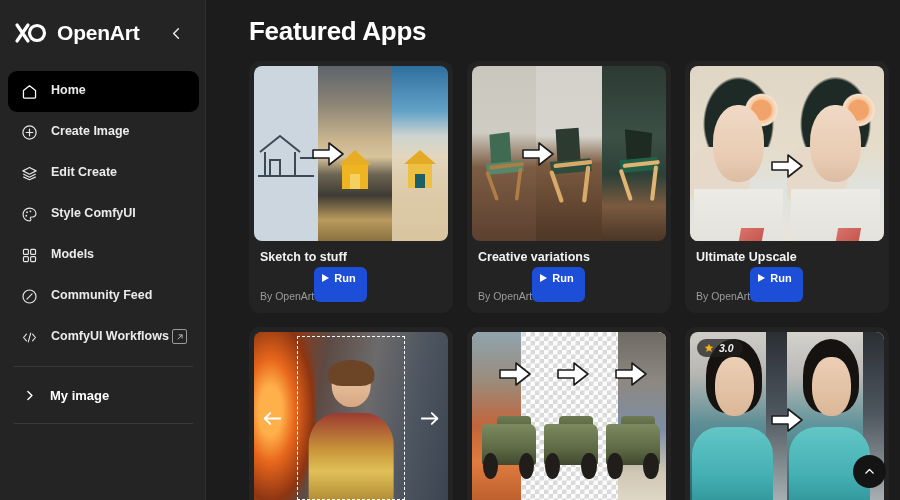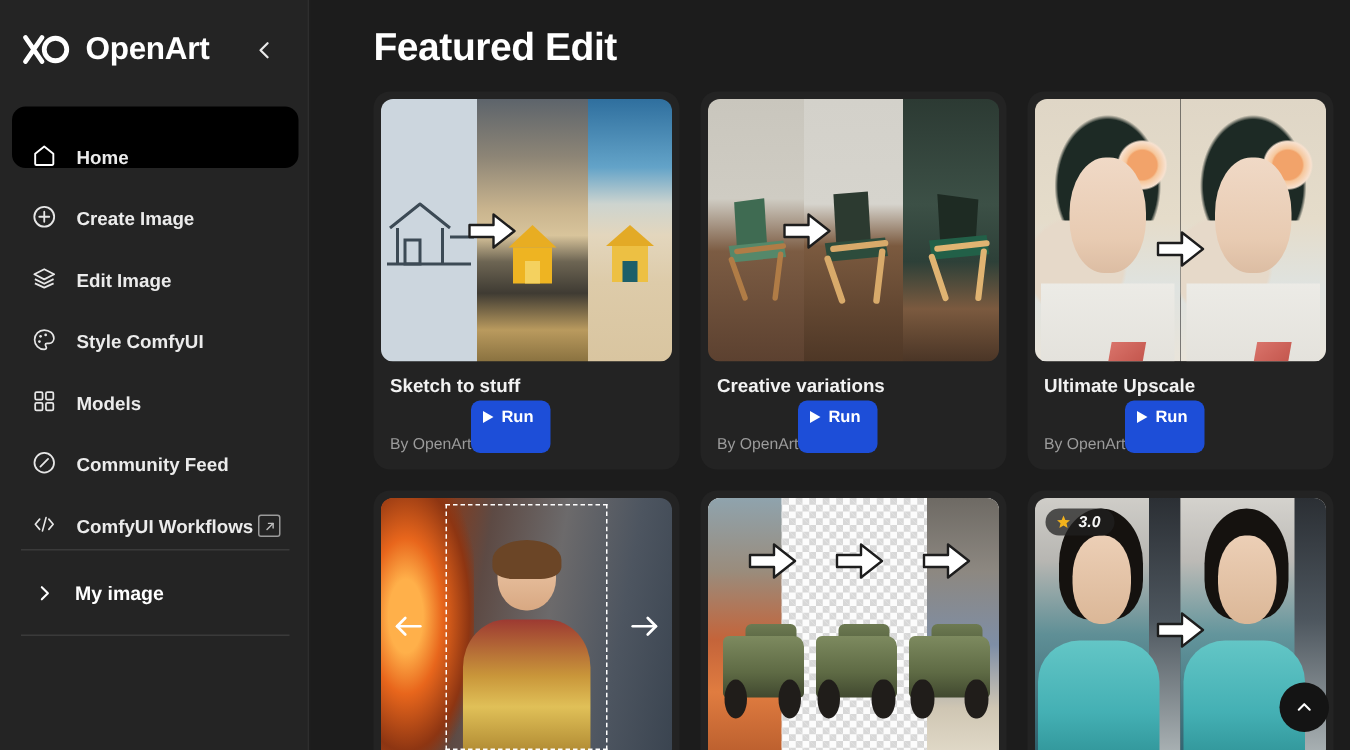--- a/index.html
+++ b/index.html
@@ -29,22 +29,22 @@
     color: #fff; font-size: 21px; font-weight: bold; letter-spacing: -0.2px;
     flex: 1;
   }
   .collapse-btn {
     width: 22px; height: 22px; display: flex; align-items: center; justify-content: center;
     color: #e8e8e8; margin-right: 6px;
   }
 
   .nav { display: flex; flex-direction: column; padding-top: 5px; }
   .nav-item {
-    height: 41px; display: flex; align-items: flex-end;
-    gap: 13px; padding: 0 13px; border-radius: 9px;
+    height: 41px; display: flex; align-items: flex-start;
+    gap: 13px; padding: 12px 13px; border-radius: 9px;
     color: #ebebeb; font-size: 12.5px; font-weight: bold;
     position: relative;
   }
   .nav-item.active { background: #000000; }
   .nav-ico { width: 17px; height: 17px; flex: 0 0 17px; display:flex; align-items:center; justify-content:center; }
   .nav-label { white-space: nowrap; }
   .ext-box {
     position: absolute; right: 12px; width: 15px; height: 15px;
     border: 1px solid #9a9a9a; border-radius: 2px;
     display: flex; align-items: center; justify-content: center;
@@ -324,21 +324,21 @@
       </div>
 
       <div class="nav-item">
         <span class="nav-ico">
           <svg viewBox="0 0 18 18" width="17" height="17">
             <path d="M9 2.6 L16 6.2 L9 9.8 L2 6.2 Z" stroke="#e6e6e6" stroke-width="1.25" fill="none" stroke-linejoin="round"></path>
             <path d="M2.4 9.6 L9 12.9 L15.6 9.6" stroke="#e6e6e6" stroke-width="1.25" fill="none" stroke-linejoin="round"></path>
             <path d="M2.4 12.6 L9 15.6 L15.6 12.6" stroke="#e6e6e6" stroke-width="1.25" fill="none" stroke-linejoin="round"></path>
           </svg>
         </span>
-        <span class="nav-label">Edit Image</span>
+        <span class="nav-label">Edit Create</span>
       </div>
 
       <div class="nav-item">
         <span class="nav-ico">
           <svg viewBox="0 0 18 18" width="17" height="17">
             <path d="M9 2.2 a6.8 6.8 0 1 0 0 13.6 c1.1 0 1.5-0.7 1.5-1.3 0-0.8-0.7-1.1-0.7-1.9 0-0.6 0.5-1 1.2-1 h1.4 A3.6 3.6 0 0 0 15.8 8 C15.8 4.7 12.7 2.2 9 2.2 Z" stroke="#e6e6e6" stroke-width="1.2" fill="none"></path>
             <circle cx="6.4" cy="6.6" r="0.95" fill="#e6e6e6"></circle>
             <circle cx="10" cy="5.6" r="0.95" fill="#e6e6e6"></circle>
             <circle cx="5.6" cy="10.3" r="0.95" fill="#e6e6e6"></circle>
           </svg>
@@ -406,21 +406,21 @@
         <svg viewBox="0 0 10 8" width="9" height="7">
           <path d="M5 1.2 L9 6.6 L1 6.6 Z" fill="#9b9b9b"></path>
         </svg>
       </div>
       <div class="sb-thumb"></div>
     </div>
   </aside>
 
   <main class="main">
 
-    <h1 class="page-title">Featured Edit</h1>
+    <h1 class="page-title">Featured Apps</h1>
 
     <div class="grid">
 
       <div class="card">
         <div class="card-media">
           <div class="pane sketch-pane">
             <svg class="house-svg" viewBox="0 0 62 54">
               <path d="M2 24 L22 8 L42 24" stroke="#3c4a55" stroke-width="2" fill="none" stroke-linejoin="round"></path>
               <path d="M7 24 V48 M37 24 V48" stroke="#3c4a55" stroke-width="2" fill="none"></path>
               <rect x="12" y="32" width="10" height="16" stroke="#3c4a55" stroke-width="2" fill="none"></rect>

